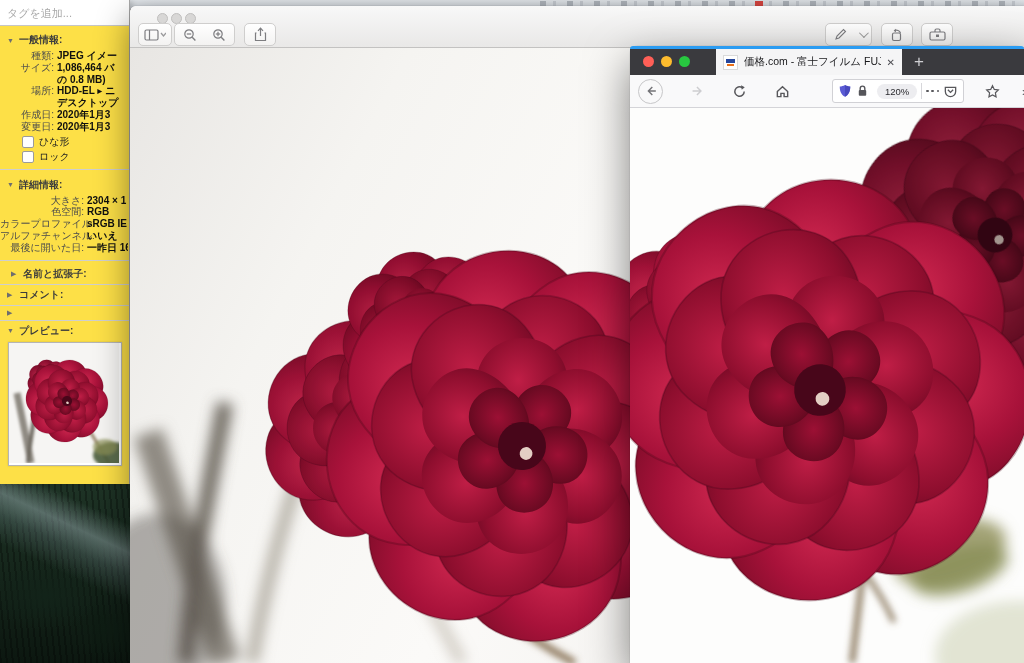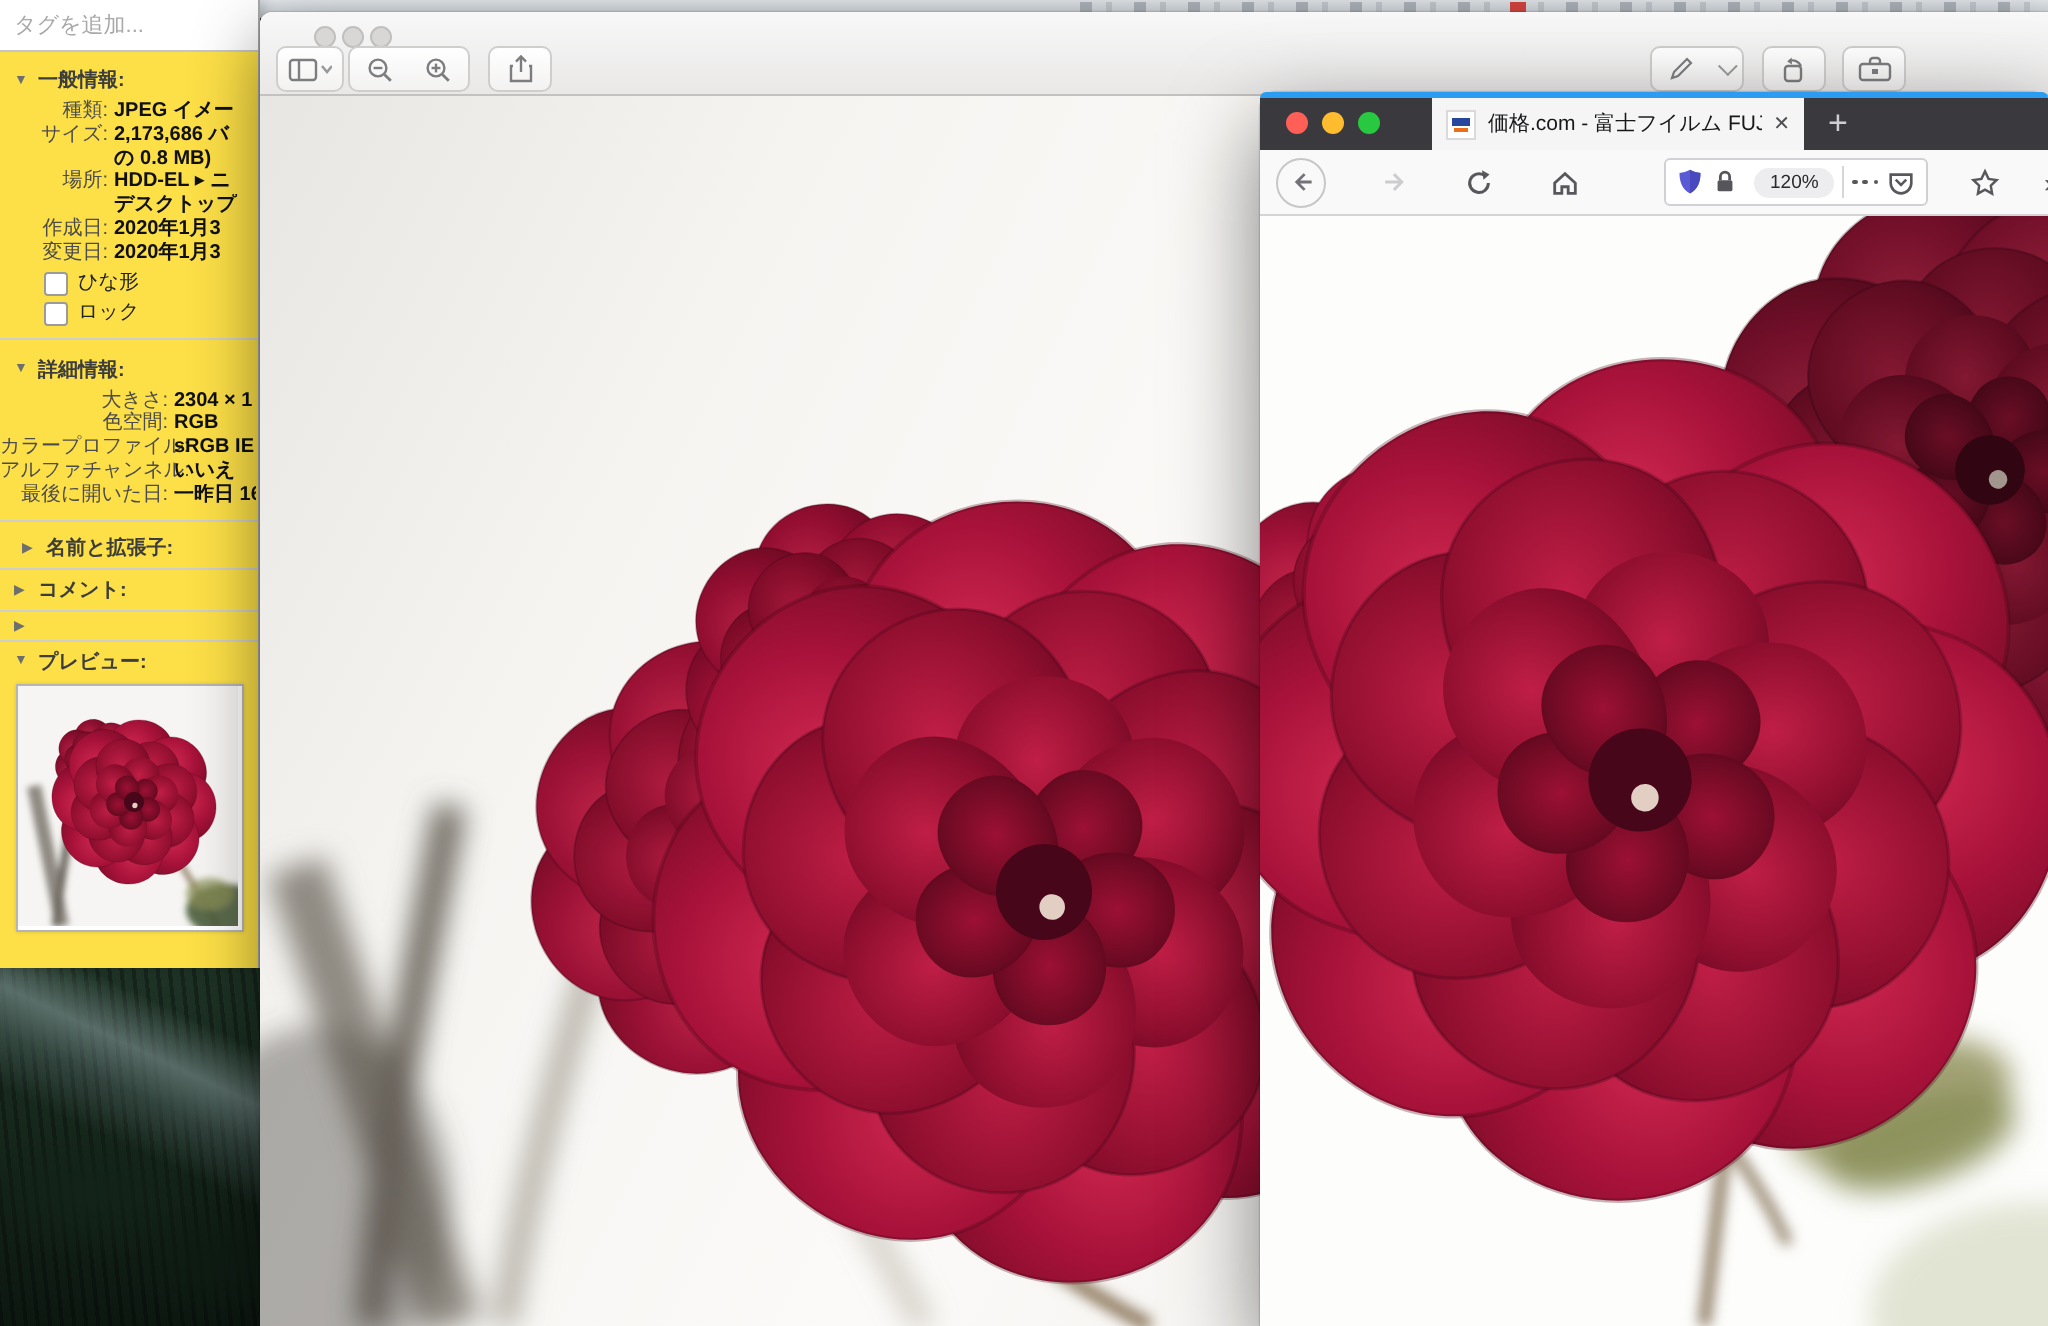--- a/index.html
+++ b/index.html
@@ -192,21 +192,21 @@
   <div class="ip-section">
     <span class="tri">▼</span>
     <span>一般情報:</span>
   </div>
   <div class="ip-row">
     <span class="ip-label">種類:</span>
     <span class="ip-value">JPEG イメー</span>
   </div>
   <div class="ip-row">
     <span class="ip-label">サイズ:</span>
-    <span class="ip-value">2,173,686 バ</span>
+    <span class="ip-value">1,086,464 バ</span>
   </div>
   <div class="ip-row">
     <span class="ip-label"></span>
     <span class="ip-value">の 0.8 MB)</span>
   </div>
   <div class="ip-row">
     <span class="ip-label">場所:</span>
     <span class="ip-value">HDD-EL ▸ ニ</span>
   </div>
   <div class="ip-row">

